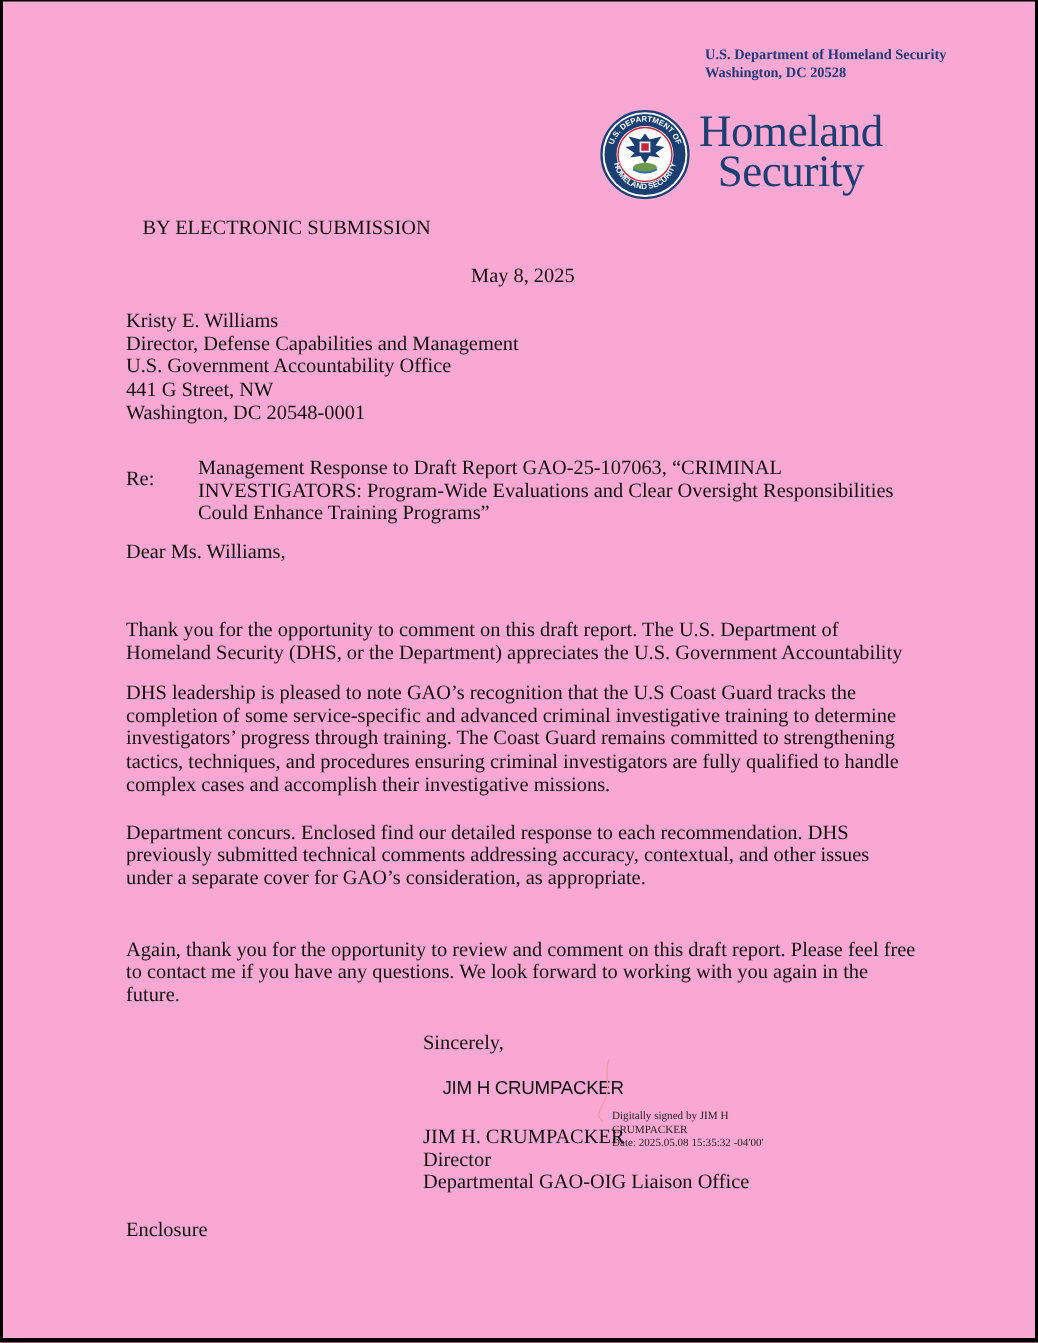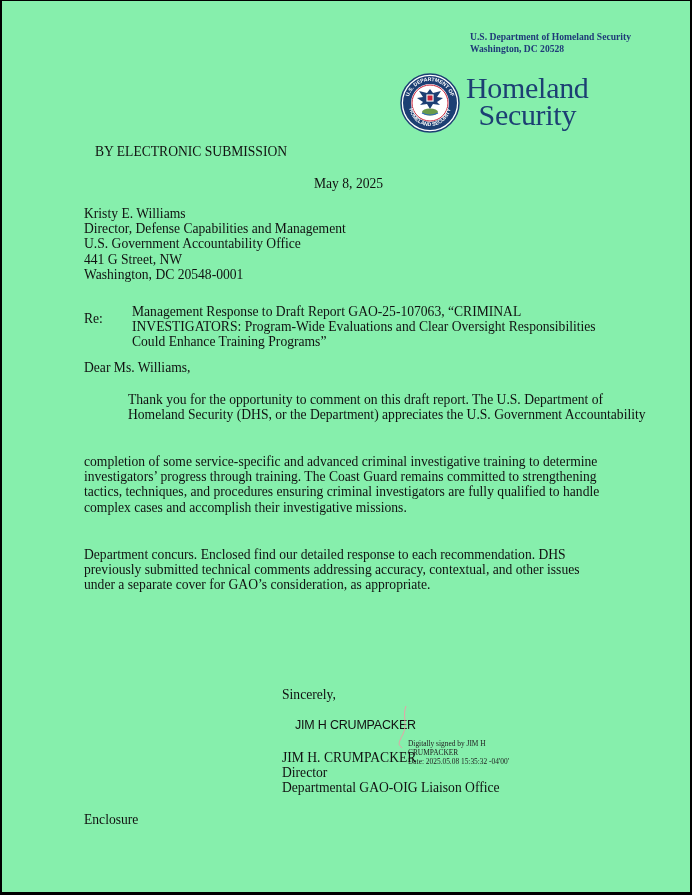--- a/index.html
+++ b/index.html
@@ -5,21 +5,21 @@
     html, body { margin: 0; padding: 0; background: #ffffff; }
     body { width: 692px; height: 895px; position: relative; overflow: hidden; }
     .page {
       position: absolute; left: 0; top: 0;
       width: 692px; height: 895px;
       box-sizing: border-box;
       border-top: 1px solid #000;
       border-left: 2px solid #000;
       border-right: 2px solid #000;
       border-bottom: 3px solid #000;
-      background: #86efac;
+      background: #f9a8d4;
       font-family: "Liberation Serif", "DejaVu Serif", serif;
       color: #111;
       font-size: 13.6px;
       line-height: 15.2px;
     }
     .abs { position: absolute; }
     .letterhead-addr {
       left: 468px; top: 30px;
       font-weight: bold;
       font-size: 9.6px;
@@ -107,38 +107,44 @@
 
   <div class="abs line re-label" style="top:310px;">Re:</div>
   <div class="abs re-text" style="top:303px;">
     <div class="line">Management Response to Draft Report GAO-25-107063, “CRIMINAL</div>
     <div class="line">INVESTIGATORS:  Program-Wide Evaluations and Clear Oversight Responsibilities</div>
     <div class="line">Could Enhance Training Programs”</div>
   </div>
 
   <div class="abs line" style="left:82px; top:359px;">Dear Ms. Williams,</div>
 
-  <div class="abs para" style="top:391px;margin-left:44px;">
+  <div class="abs para" style="top:411px;">
     <div class="line">Thank you for the opportunity to comment on this draft report.  The U.S. Department of</div>
     <div class="line">Homeland Security (DHS, or the Department) appreciates the U.S. Government Accountability</div>
   </div>
 
   <div class="abs para" style="top:453px;">
+    <div class="line">DHS leadership is pleased to note GAO’s recognition that the U.S Coast Guard tracks the</div>
     <div class="line">completion of some service-specific and advanced criminal investigative training to determine</div>
     <div class="line">investigators’ progress through training.  The Coast Guard remains committed to strengthening</div>
     <div class="line">tactics, techniques, and procedures ensuring criminal investigators are fully qualified to handle</div>
     <div class="line">complex cases and accomplish their investigative missions.</div>
   </div>
 
   <div class="abs para" style="top:546px;">
     <div class="line">Department concurs.  Enclosed find our detailed response to each recommendation.  DHS</div>
     <div class="line">previously submitted technical comments addressing accuracy, contextual, and other issues</div>
     <div class="line">under a separate cover for GAO’s consideration, as appropriate.</div>
   </div>
 
+  <div class="abs para" style="top:624px;">
+    <div class="line">Again, thank you for the opportunity to review and comment on this draft report.  Please feel free</div>
+    <div class="line">to contact me if you have any questions.  We look forward to working with you again in the</div>
+    <div class="line">future.</div>
+  </div>
 
   <div class="abs line sig-block" style="top:686px;">Sincerely,</div>
 
   <div class="abs line dsig-name">JIM H CRUMPACKER</div>
   <div class="abs dsig-flourish">
     <svg width="20" height="45" viewBox="0 0 20 45">
       <path d="M12 2 C 8 12, 14 20, 9 30 S 4 40, 8 44" stroke="#e8a0a8" stroke-width="1" fill="none"></path>
     </svg>
   </div>
   <div class="abs dsig-details">

